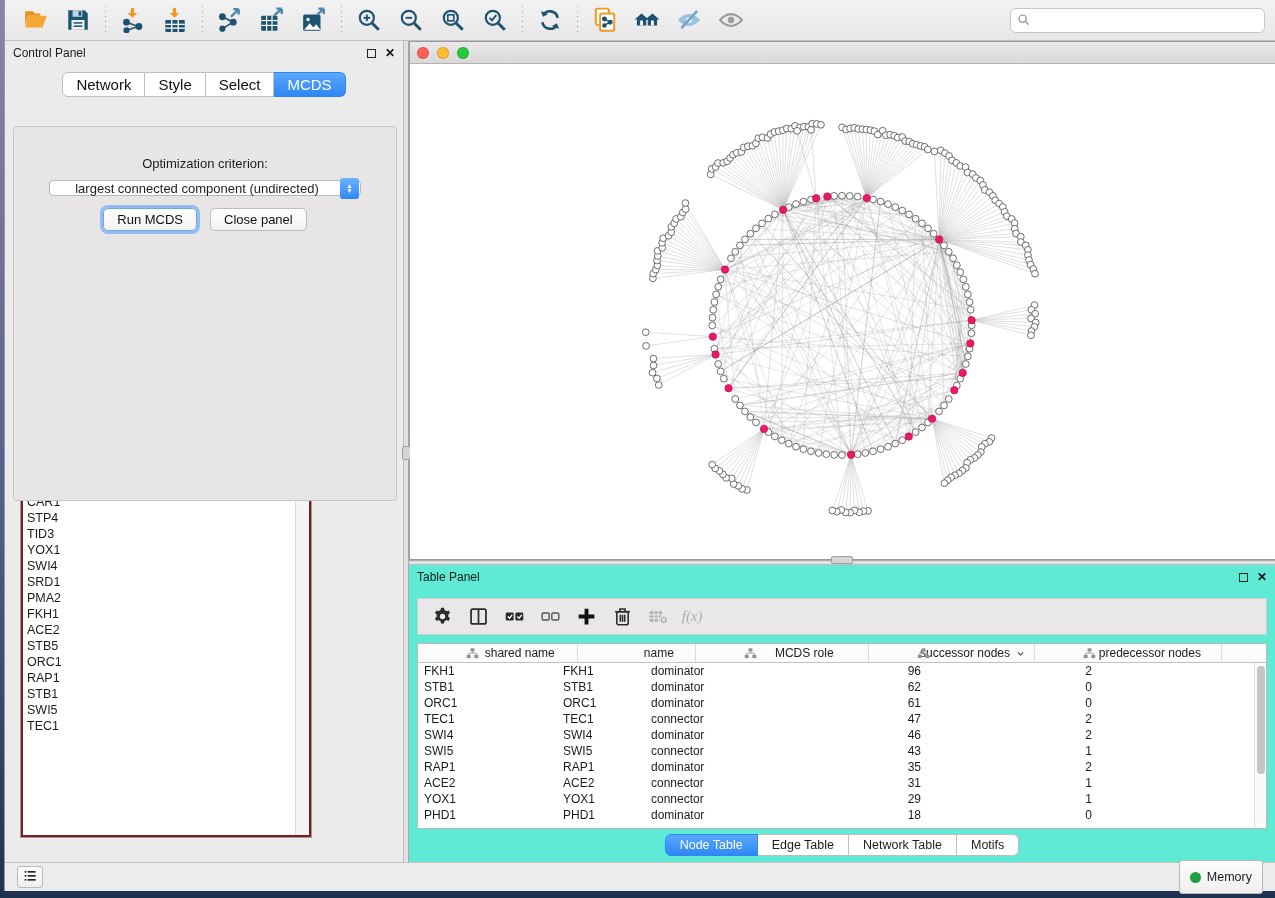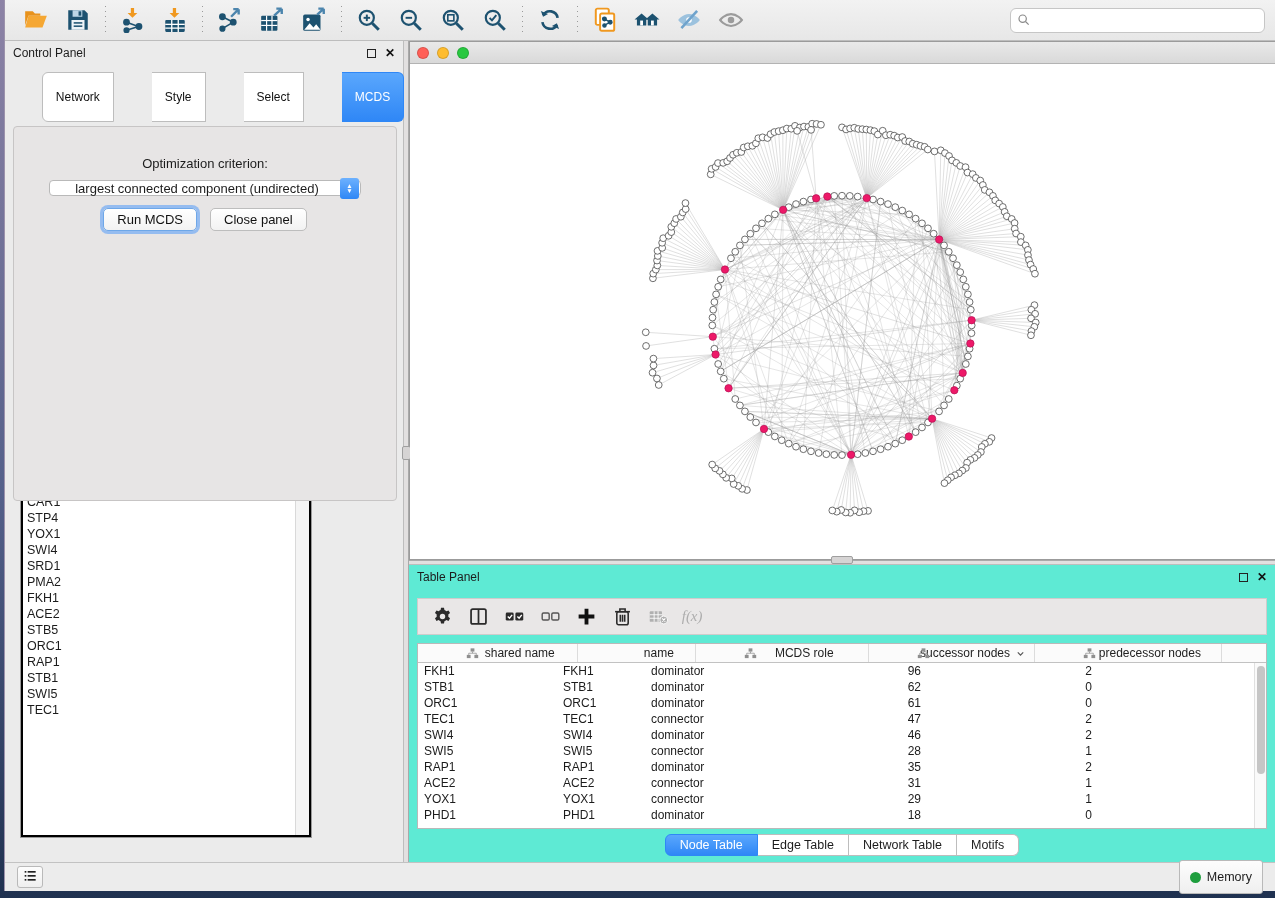--- a/index.html
+++ b/index.html
@@ -30,40 +30,40 @@
   .main { flex:1 1 auto; display:flex; min-height:0; }
 
   
   .control-panel { width:398px; flex:0 0 auto; position:relative; background:#ebebeb; }
   .panel-head { height:24px; display:flex; align-items:center; padding:0 8px; }
   .panel-title { font-size:12px; }
   .panel-head .spacer { flex:1; }
   .win-float { width:9px; height:9px; border:1.5px solid #222; margin-right:9px; cursor:pointer; }
   .win-close { font-size:12px; font-weight:bold; color:#111; cursor:pointer; line-height:1; }
   .cp-tabs { display:flex; justify-content:center; margin-top:7px; position:relative; z-index:2; }
-  .cp-tab { background:#fff; border:1px solid #bdbdbd; border-left:none; padding:17px 13px;
-    font-size:12px; cursor:pointer; color:#111;margin-left:38px; }
+  .cp-tab { background:#fff; border:1px solid #bdbdbd; border-left:none; padding:3px 13px;
+    font-size:15px; cursor:pointer; color:#111; }
   .cp-tab:first-child { border-left:1px solid #bdbdbd; border-radius:6px 0 0 6px; }
   .cp-tab:last-child { border-radius:0 6px 6px 0; }
   .cp-tab.sel { background:linear-gradient(#5aa7fd,#2f87f6); color:#fff; border-color:#2f87f6; }
   .cp-content { position:absolute; left:8px; right:6px; top:85px; height:375px;
     background:#e7e5e5; border:1px solid #c7c5c5; border-radius:4px; z-index:1; text-align:center; }
   .opt-label { margin-top:29px; font-size:13px; }
   .opt-select { margin:9px auto 0; width:312px; height:16px; background:#fff;
     border:1px solid #b9b9b9; border-radius:4px; display:flex; align-items:center; cursor:pointer; position:relative; }
   .opt-select .val { flex:1; text-align:center; font-size:13px; padding-left:4px; white-space:nowrap; }
   .opt-stepper { width:19px; height:21px; margin-right:1px; border-radius:3px;
     background:linear-gradient(#6db1fe,#2f87f6); display:flex; flex-direction:column;
     align-items:center; justify-content:center; color:#fff; font-size:6.5px; line-height:5px; }
   .btn-row { margin-top:12px; display:flex; justify-content:center; gap:13px; }
   .push-btn { height:23px; padding:0 13px; background:linear-gradient(#ffffff,#f2f2f2);
     border:1px solid #bdbdbd; border-radius:5px; font-size:13px; cursor:pointer; color:#111; }
   .push-btn.focus { box-shadow:0 0 0 3px rgba(82,155,250,.55); border-color:#6ea7e8; }
   .groupbox { position:absolute; left:15px; width:292px; top:434px; height:363px;
-    border:1px solid #9a9a9a; background:#000000; }
+    border:1px solid #9a9a9a; background:#7f1d1d; }
   .groupbox .legend { position:absolute; top:-8px; left:6px; background:#ebebeb;
     padding:0 4px; font-size:12.5px; }
   .mcds-list { position:absolute; inset:2px 16px 2px 2px; overflow:hidden; background:#fff; }
   .mcds-item { font-size:12.5px; line-height:16px; padding-left:4px; }
   .gb-scroll { position:absolute; top:2px; bottom:2px; right:2px; width:14px;
     background:#f4f4f4; border-left:1px solid #d9d9d9; cursor:pointer; }
 
   
   .v-divider { width:6px; flex:0 0 auto; background:#e2e0e0; border-left:1px solid #bdbdbd;
     border-right:1px solid #a9a9a9; position:relative; cursor:col-resize; }
@@ -360,20 +360,21 @@
           <button class="push-btn focus">Run MCDS</button>
           <button class="push-btn">Close panel</button>
         </div>
       </div>
       <div class="groupbox">
         <span class="legend">MCDS result (17 nodes)</span>
         <div class="mcds-list">
             <div class="mcds-item">PHD1</div>
             <div class="mcds-item">CAR1</div>
             <div class="mcds-item">STP4</div>
+            <div class="mcds-item">TID3</div>
             <div class="mcds-item">YOX1</div>
             <div class="mcds-item">SWI4</div>
             <div class="mcds-item">SRD1</div>
             <div class="mcds-item">PMA2</div>
             <div class="mcds-item">FKH1</div>
             <div class="mcds-item">ACE2</div>
             <div class="mcds-item">STB5</div>
             <div class="mcds-item">ORC1</div>
             <div class="mcds-item">RAP1</div>
             <div class="mcds-item">STB1</div>
@@ -1250,21 +1251,21 @@
                 <div class="td left" style="width: 139px;">SWI4</div>
                 <div class="td left" style="width: 88px;">SWI4</div>
                 <div class="td left" style="width: 154px;">dominator</div>
                 <div class="td right" style="width: 145px;">46</div>
                 <div class="td right" style="width: 171px;">2</div>
               </div>
               <div class="trow">
                 <div class="td left" style="width: 139px;">SWI5</div>
                 <div class="td left" style="width: 88px;">SWI5</div>
                 <div class="td left" style="width: 154px;">connector</div>
-                <div class="td right" style="width: 145px;">28</div>
+                <div class="td right" style="width: 145px;">43</div>
                 <div class="td right" style="width: 171px;">1</div>
               </div>
               <div class="trow">
                 <div class="td left" style="width: 139px;">RAP1</div>
                 <div class="td left" style="width: 88px;">RAP1</div>
                 <div class="td left" style="width: 154px;">dominator</div>
                 <div class="td right" style="width: 145px;">35</div>
                 <div class="td right" style="width: 171px;">2</div>
               </div>
               <div class="trow">

